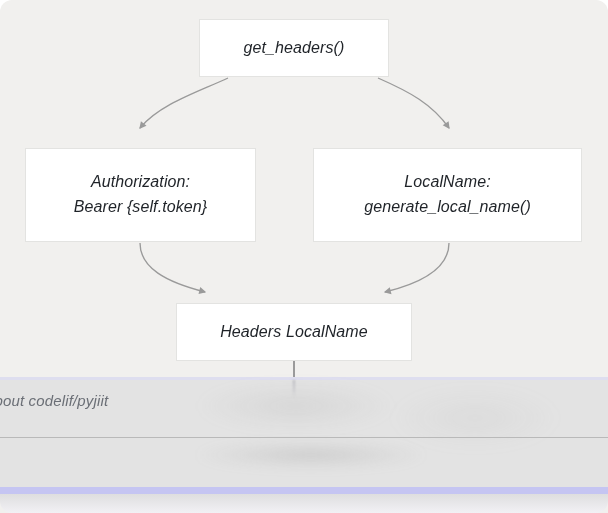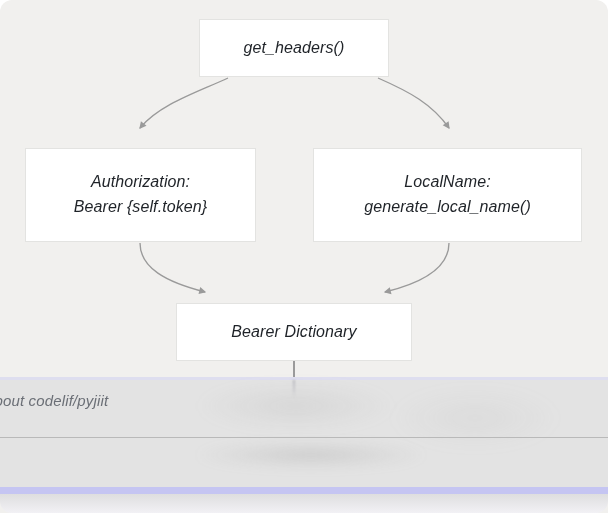--- a/index.html
+++ b/index.html
@@ -198,21 +198,21 @@
       <span class="line">LocalName:</span>
       <span class="line">generate_local_name()</span>
     </div>
 
     <div class="node" id="node-auth">
       <span class="line">Authorization:</span>
       <span class="line">Bearer {self.token}</span>
     </div>
 
     <div class="node" id="node-result">
-      <span class="line">Bearer Dictionary</span>
+      <span class="line">Headers LocalName</span>
     </div>
 
     <div id="result-stub"></div>
   </div>
 
   <div id="overlay">
     <div id="overlay-top-edge"></div>
     <div id="overlay-body">
       <div id="overlay-blur-a"></div>
       <div id="overlay-blur-c"></div>

